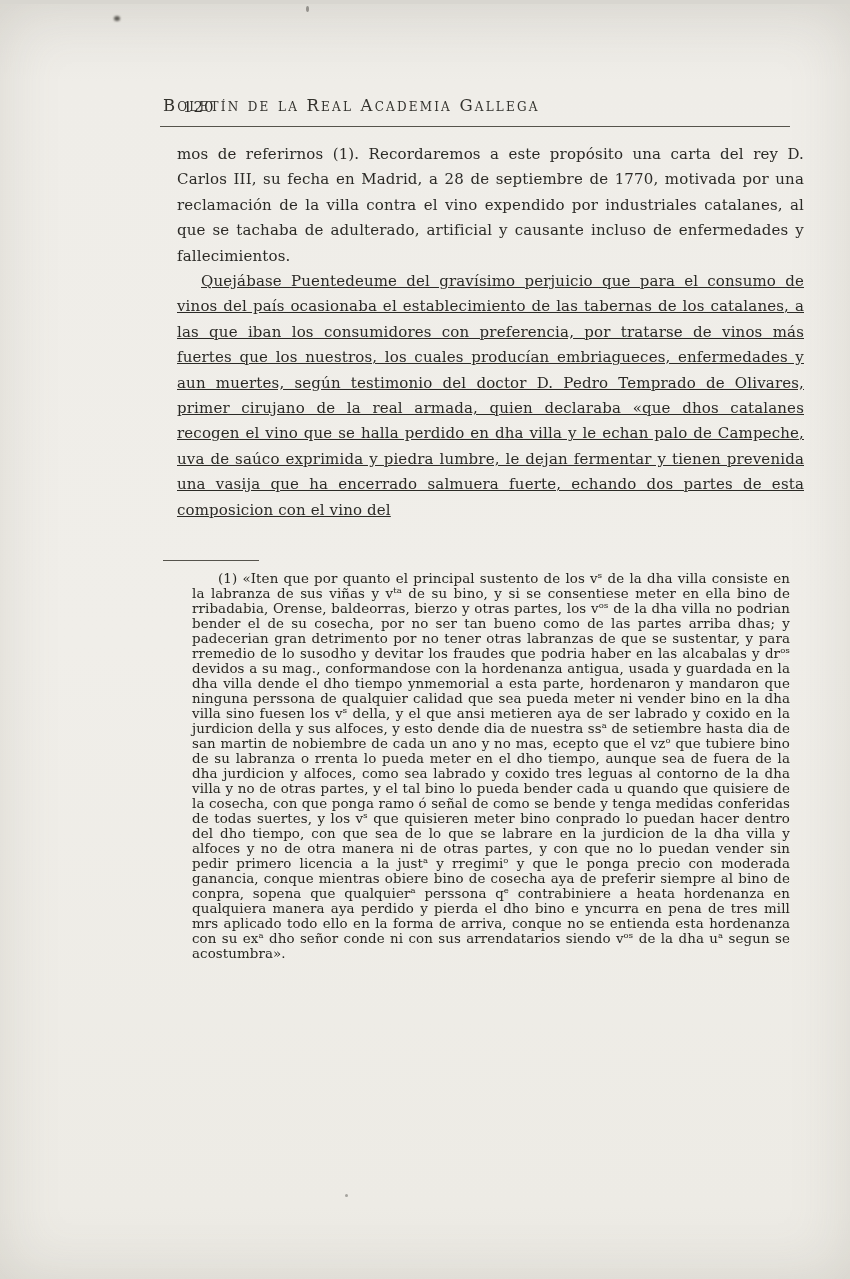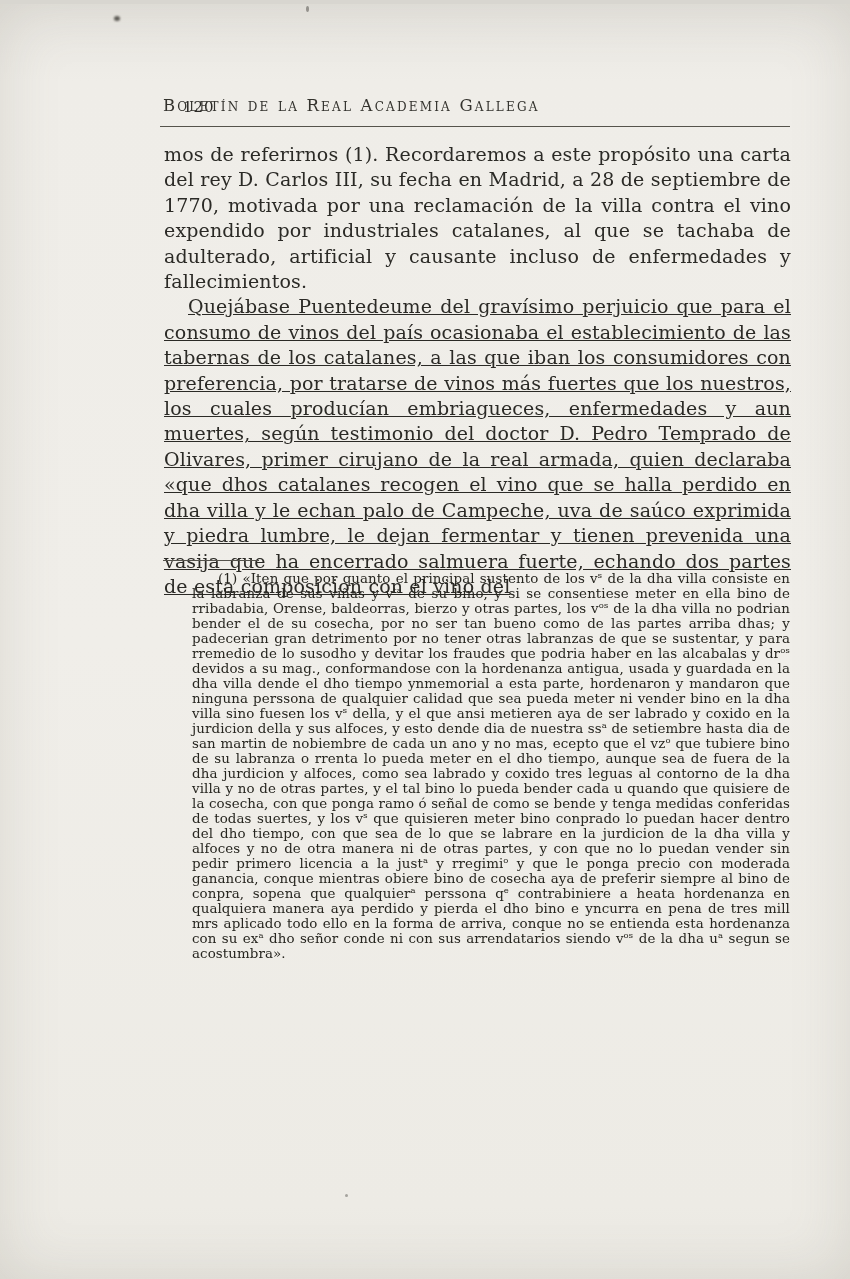--- a/index.html
+++ b/index.html
@@ -51,23 +51,23 @@
     left: 160px;
     width: 630px;
     height: 1px;
     background: #55534c;
   }
 
   
   .body-text {
     position: absolute;
     top: 138px;
-    left: 164px;
+    left: 177px;
     width: 627px;
-    font-size: 19px;
+    font-size: 15px;
     line-height: 25.4px;
     text-align: justify;
     letter-spacing: 0.15px;
   }
   .body-text p {
     margin: 0;
   }
   .body-text p.indented {
     text-indent: 24px;
     text-decoration: underline;

